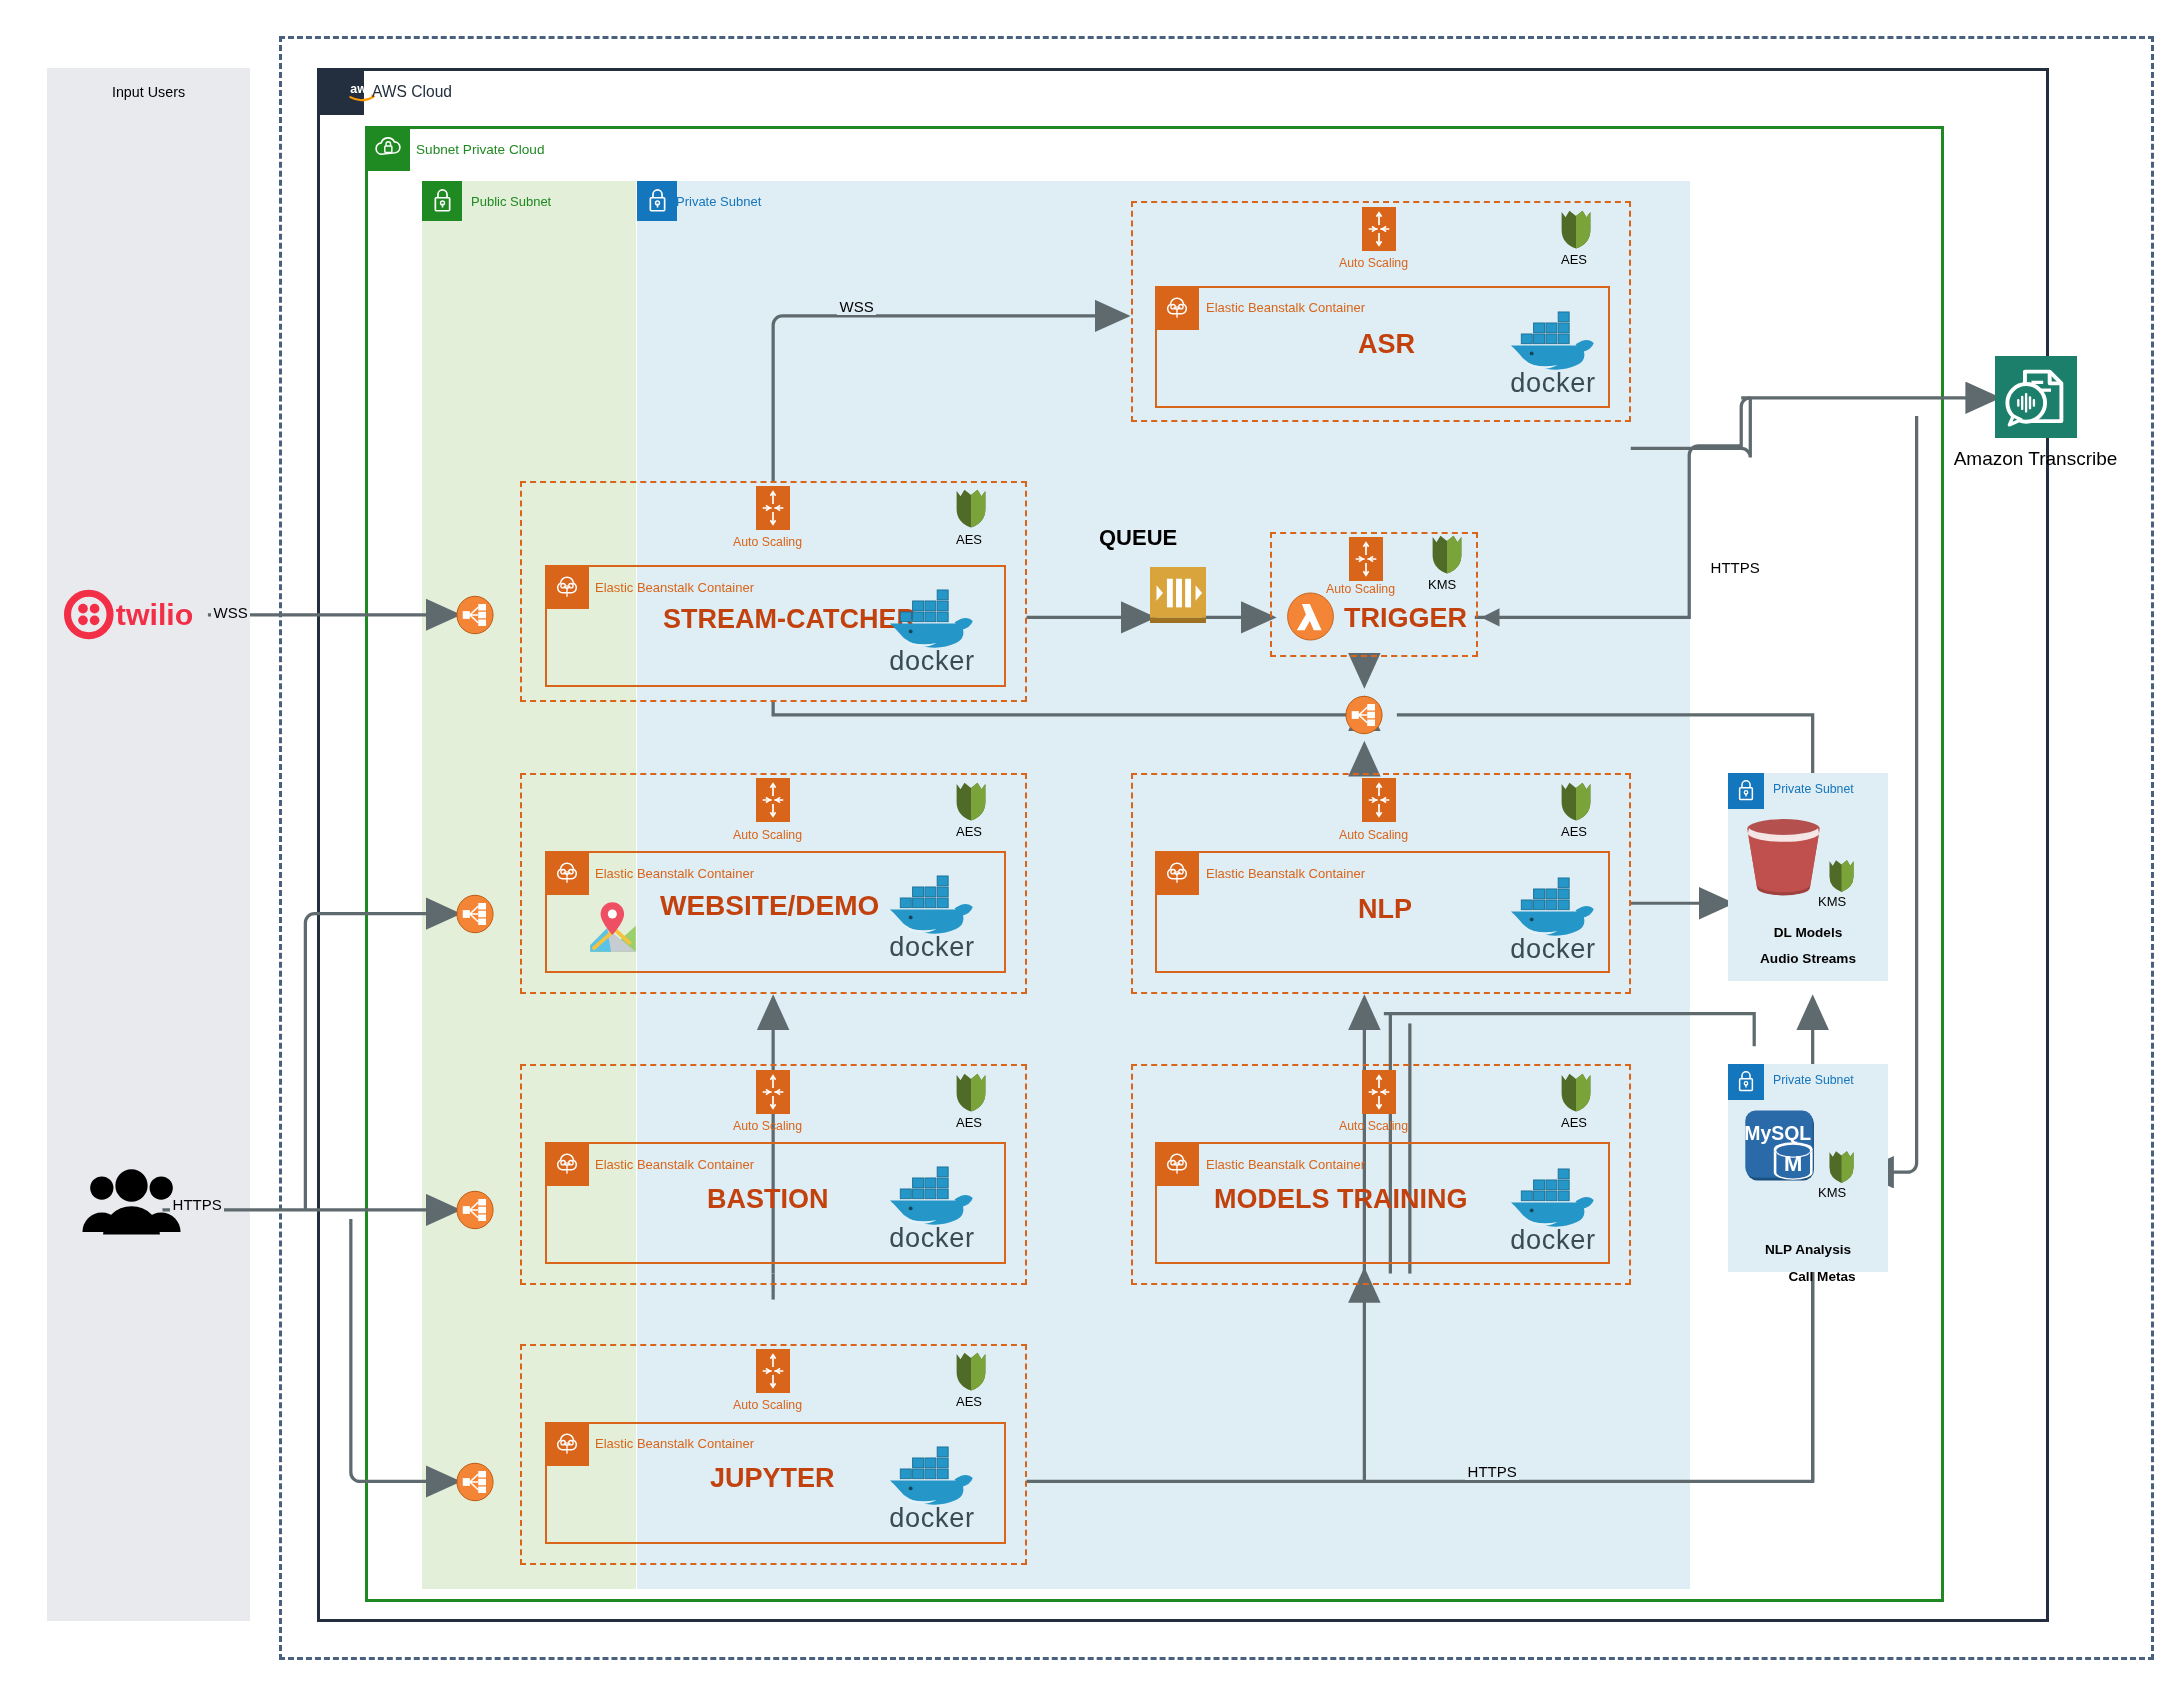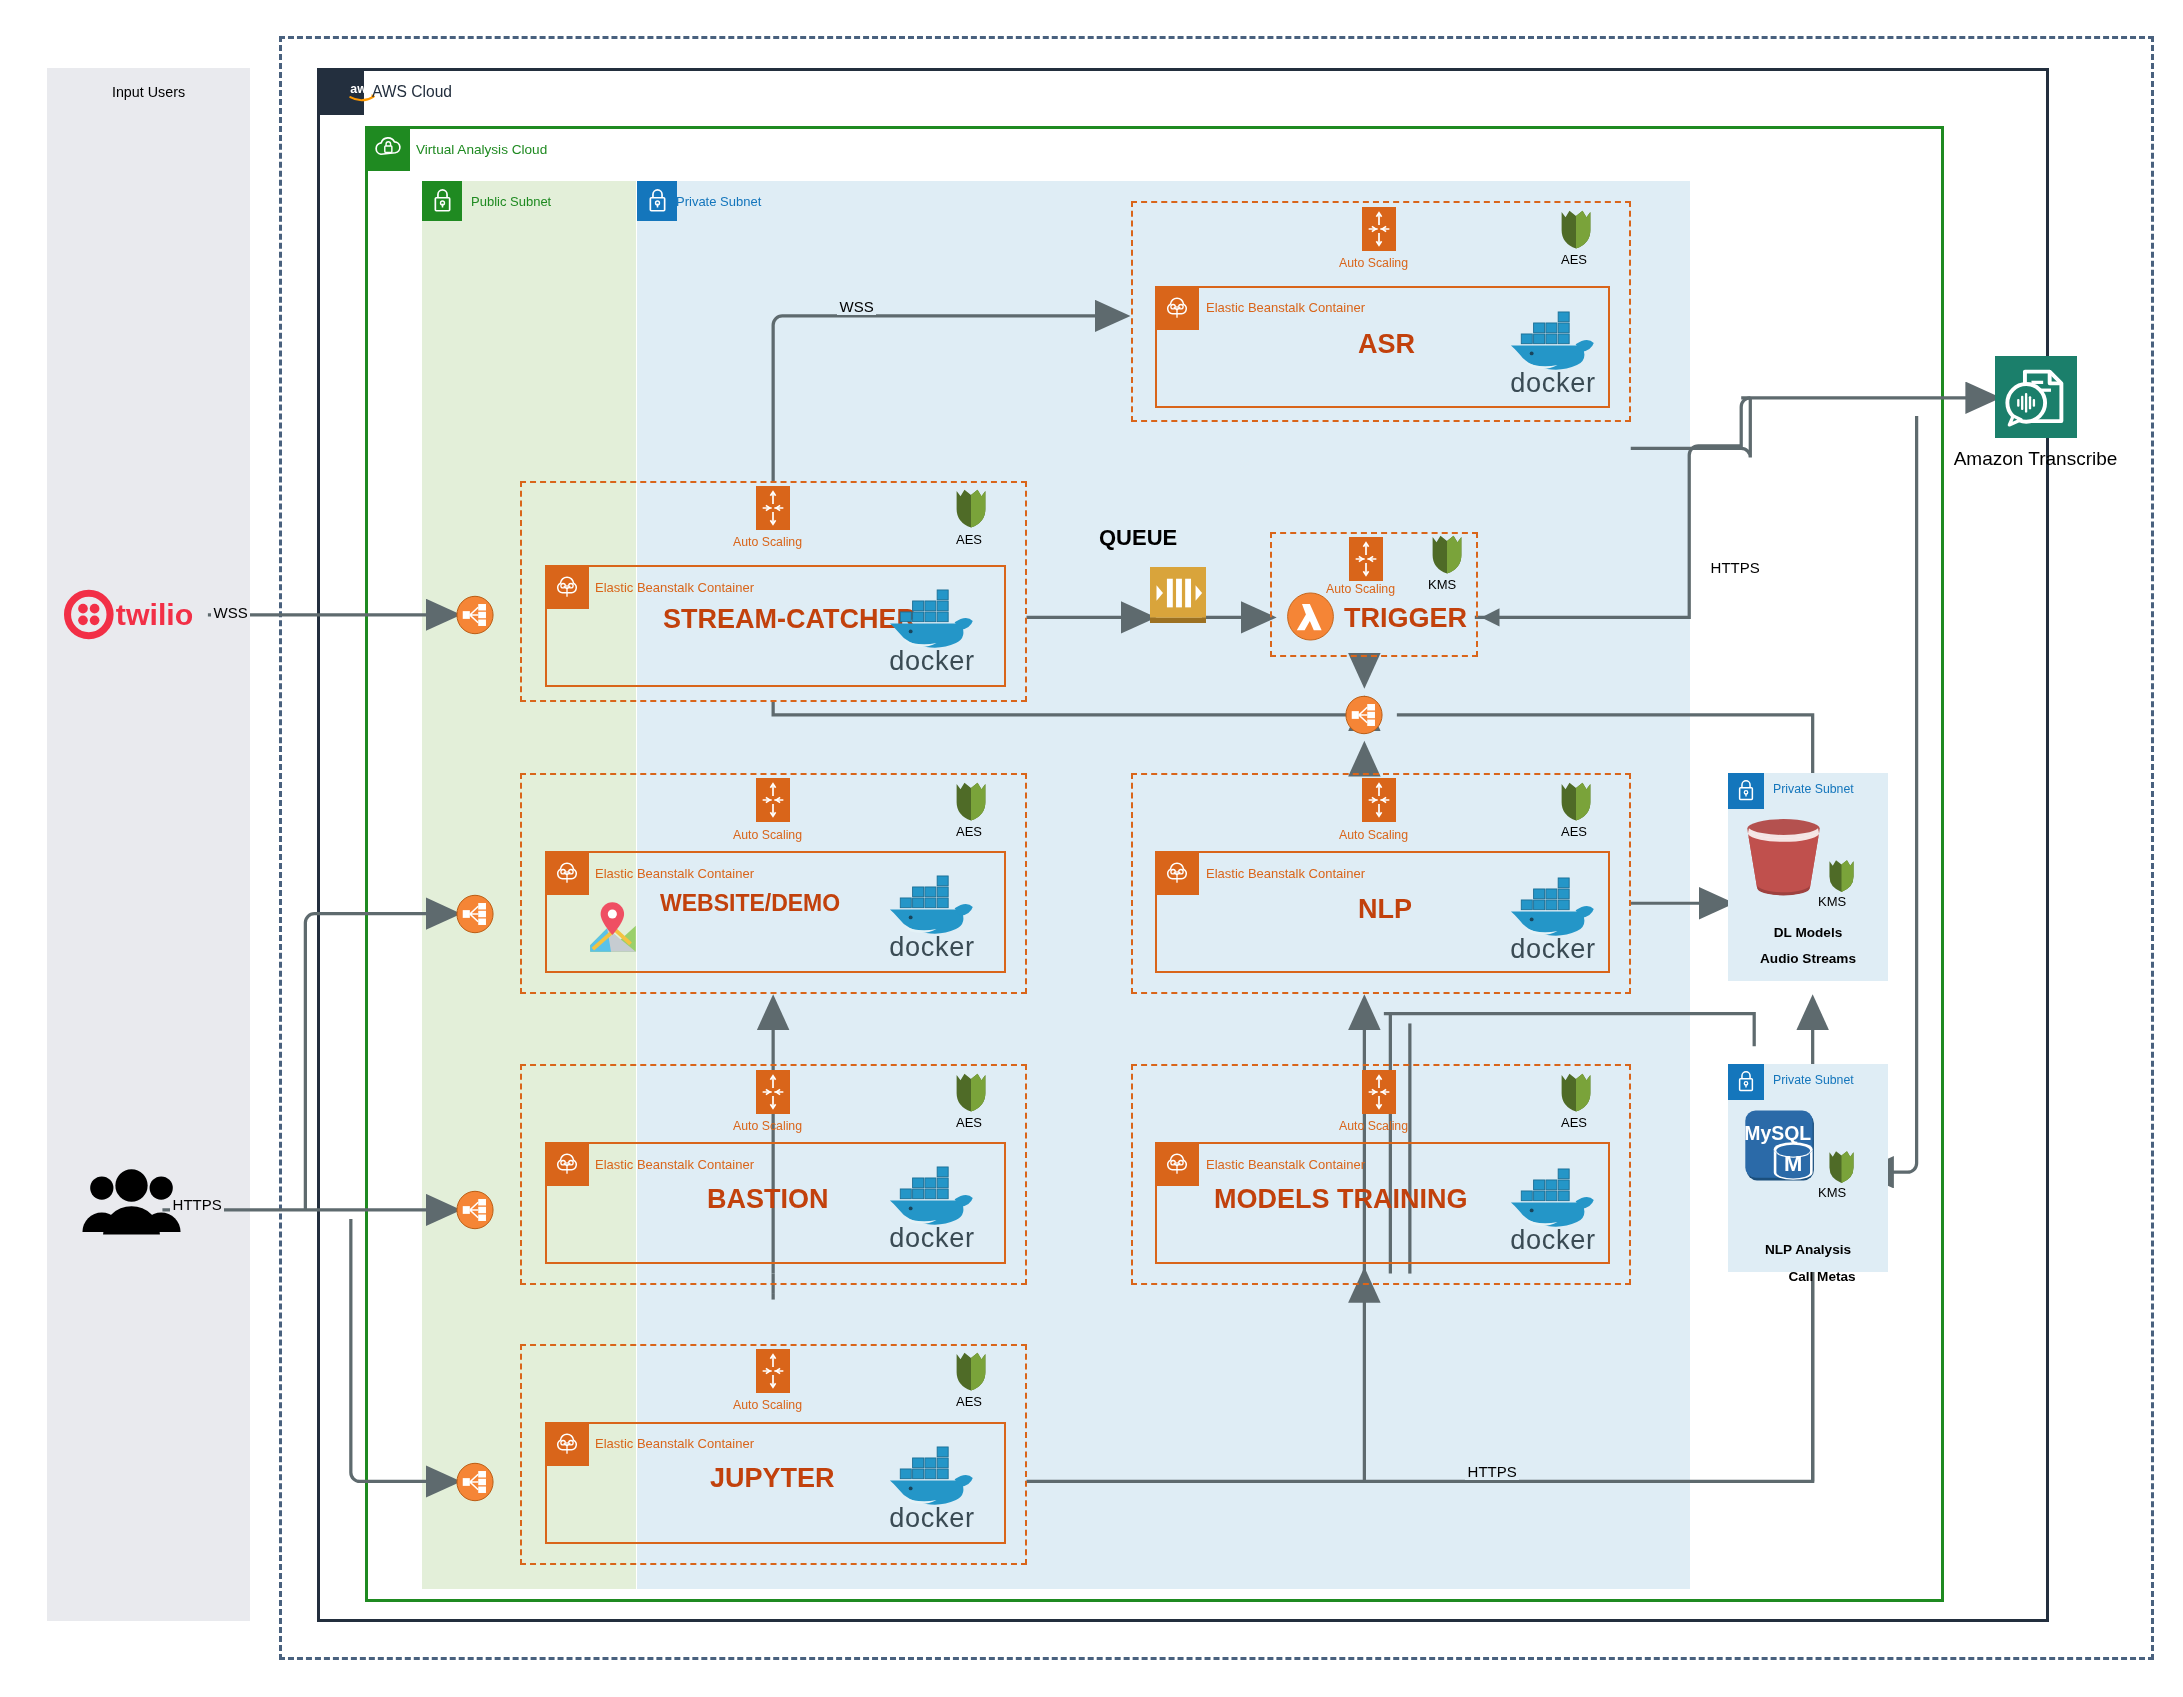--- a/index.html
+++ b/index.html
@@ -134,21 +134,21 @@
 
   <div id="vpc-topline"></div>
   <div id="vpc-box"></div>
   <div id="vpc-badge">
     <svg width="30" height="27" viewBox="0 0 46 42">
       <path d="M12 30 a9 9 0 0 1 0.5 -17.8 a11 11 0 0 1 20.5 -1.5 a8.5 8.5 0 0 1 1.3 16.9 Z" fill="none" stroke="#fff" stroke-width="2.6" stroke-linejoin="round"></path>
       <rect x="18" y="17" width="11" height="10" rx="1.3" fill="none" stroke="#fff" stroke-width="2.2"></rect>
       <path d="M20 17 v-3 a3.5 3.5 0 0 1 7 0 v3" fill="none" stroke="#fff" stroke-width="2.2"></path>
     </svg>
   </div>
-  <div id="vpc-label">Virtual Analysis Cloud</div>
+  <div id="vpc-label">Subnet Private Cloud</div>
 
   <div id="public-subnet-bg"></div>
   <div id="private-subnet-bg"></div>
 
   <div class="subnet-badge" id="public-subnet-badge">
     <svg width="25" height="26" viewBox="0 0 38 40">
       <rect x="8" y="15" width="22" height="20" rx="1.5" fill="none" stroke="#fff" stroke-width="2.6"></rect>
       <path d="M12 15 v-5 a7 7 0 0 1 14 0 v5" fill="none" stroke="#fff" stroke-width="2.6"></path>
       <circle cx="19" cy="23" r="3" fill="none" stroke="#fff" stroke-width="2.2"></circle>
       <rect x="17.8" y="24" width="2.4" height="6" fill="#fff"></rect>
@@ -513,21 +513,21 @@
   <div style="position:absolute;left:585px;top:897px;">
     <svg width="56" height="60" viewBox="0 0 86 92">
       <path d="M8 74 L34 48 L54 66 L78 44 L78 84 L8 84 Z" fill="#9ad06b"></path>
       <path d="M8 74 L34 48 L54 66 L40 84 L8 84 Z" fill="#5bc2e8"></path>
       <path d="M34 48 L78 84 L40 84 Z" fill="#c6ccd1"></path>
       <path d="M12 80 L46 50 L70 72" stroke="#f4c341" stroke-width="6" fill="none"></path>
       <path d="M42 8 a18 18 0 0 1 18 18 c0 13 -18 32 -18 32 s-18 -19 -18 -32 a18 18 0 0 1 18 -18z" fill="#ef4f63"></path>
       <circle cx="42" cy="26" r="7" fill="#fff"></circle>
     </svg>
   </div>
-  <div class="svc-title" style="left:660px;top:890px;font-size:23px;">WEBSITE/DEMO</div>
+  <div class="svc-title" style="left:660px;top:890px;font-size:28px;">WEBSITE/DEMO</div>
   <div class="docker-logo" style="left:877px;top:864px;">
     <svg width="110" height="99" viewBox="0 0 170 152">
       <g fill="#2496c8" stroke="#1b6f96" stroke-width="1.4">
         <rect x="36" y="52" width="17" height="15"></rect>
           <rect x="55" y="52" width="17" height="15"></rect>
         <rect x="74" y="52" width="17" height="15"></rect>
           <rect x="93" y="52" width="17" height="15"></rect>
         <rect x="55" y="35" width="17" height="15"></rect>
           <rect x="74" y="35" width="17" height="15"></rect>
         <rect x="93" y="35" width="17" height="15"></rect>

